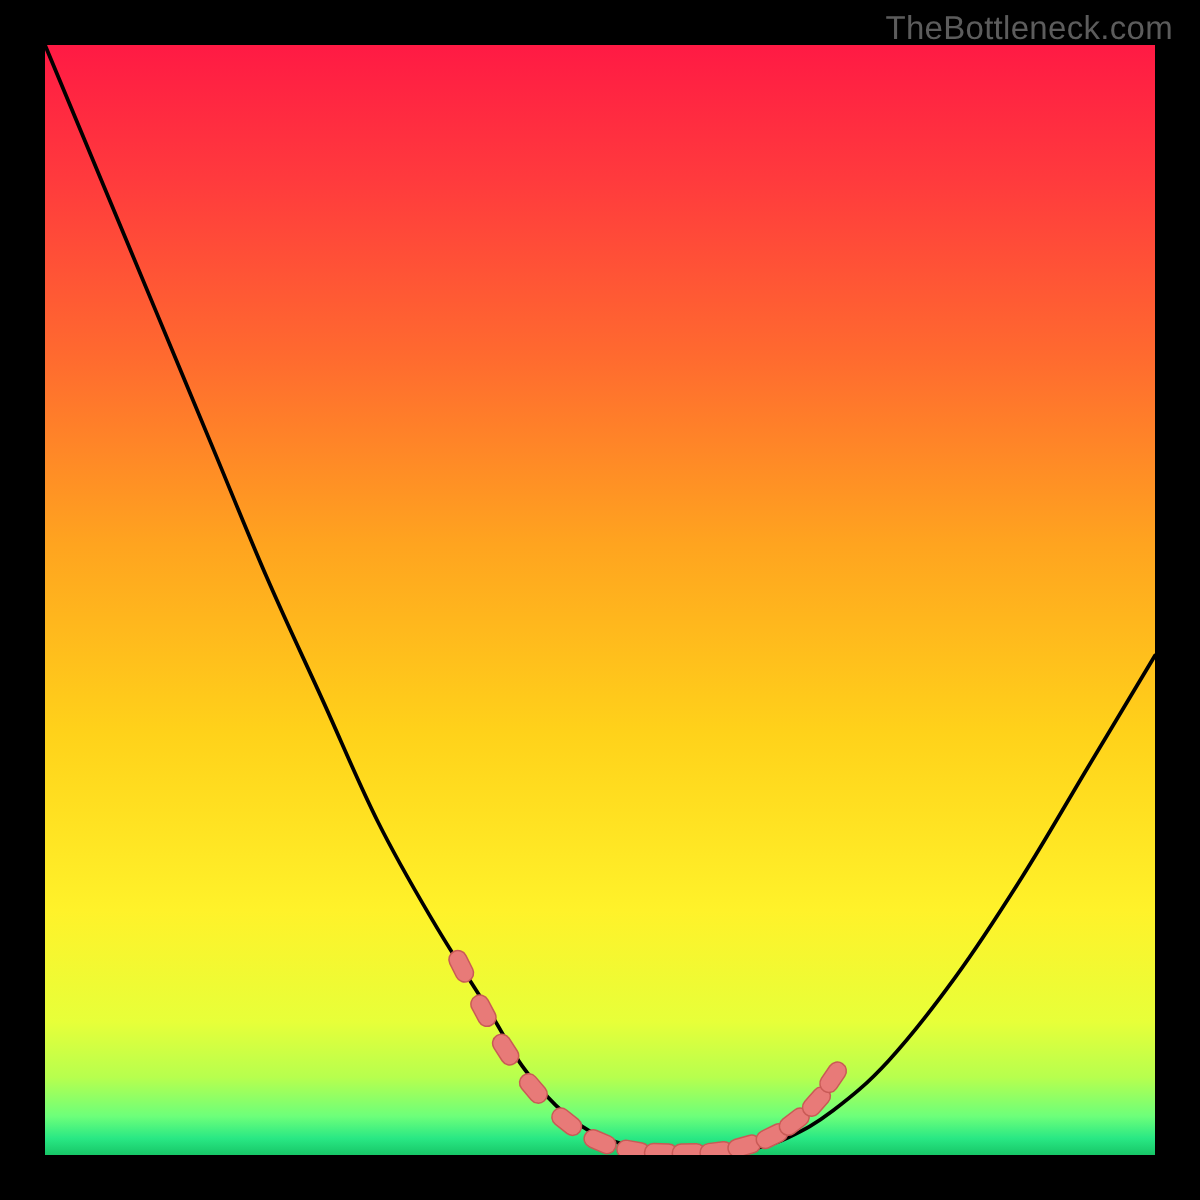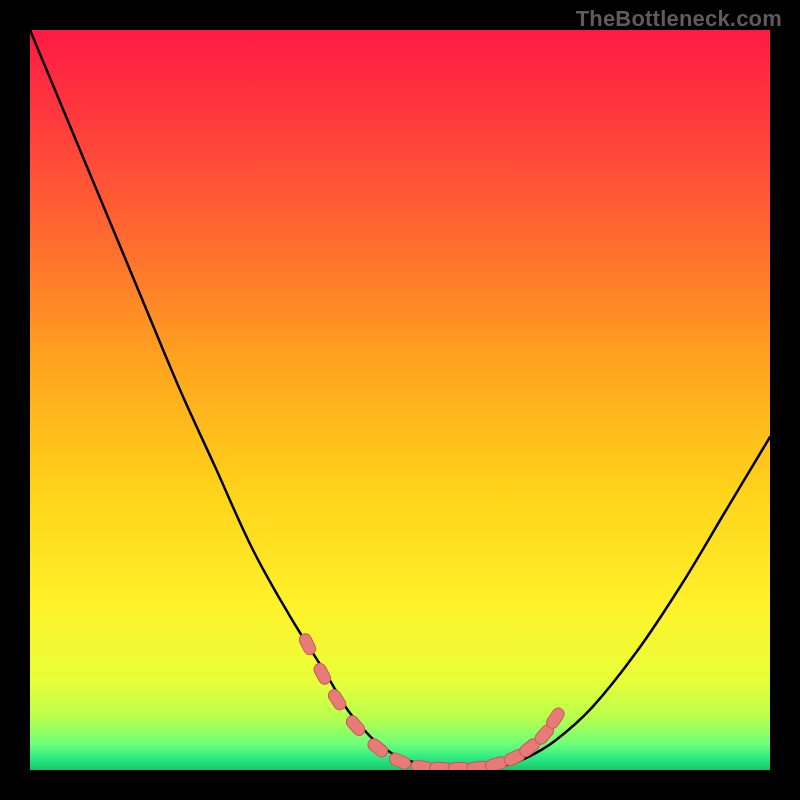--- a/index.html
+++ b/index.html
@@ -40,21 +40,21 @@
     top: 0;
     width: 740px;
     height: 740px;
   }
   .watermark {
     position: absolute;
     top: 6px;
     right: 18px;
     color: #5c5c5c;
     font-size: 22px;
-    font-weight: 700;
+    font-weight: 400;
     letter-spacing: 0.2px;
     user-select: none;
   }
 </style>
 </head>
 <body>
 
 <div class="frame">
 
   <div class="plot-area">

